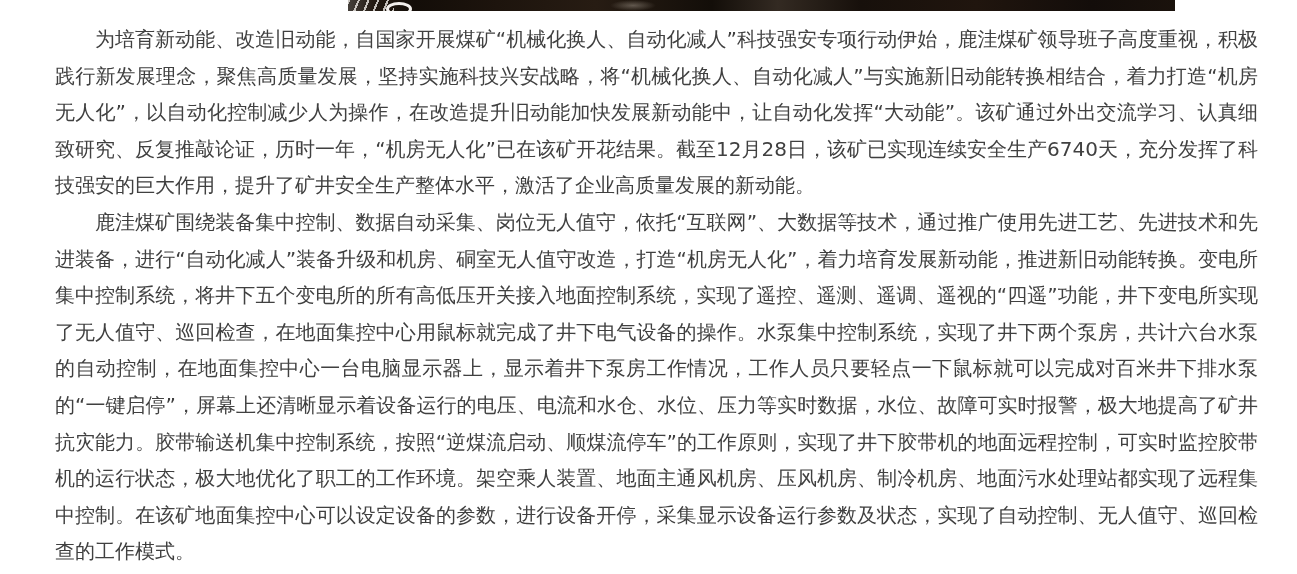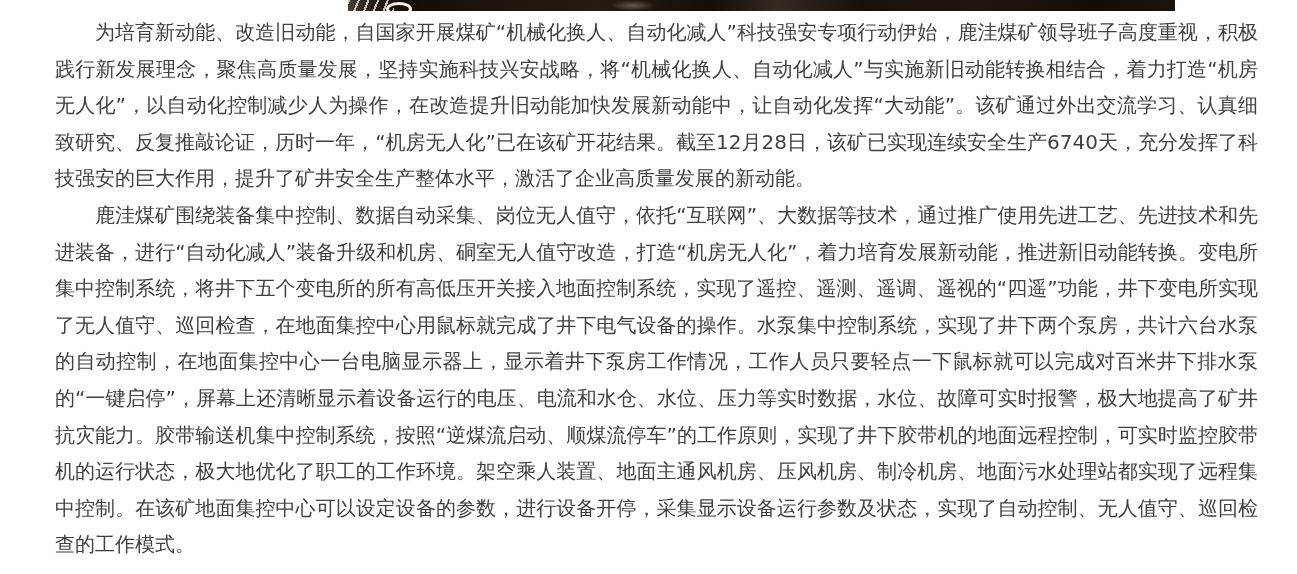--- a/index.html
+++ b/index.html
@@ -49,21 +49,21 @@
     left: 262px; top: 0;
     width: 46px; height: 11px;
     background: radial-gradient(ellipse at center,
       rgba(150,140,128,0.55) 0%, rgba(0,0,0,0) 70%);
   }
   .article {
     position: absolute;
     top: 0;
     left: 55px;
     width: 1203px;
-    padding-top: 14px;
+    padding-top: 21px;
     color: #404040;
     font-size: 20px;
     line-height: 36.6px;
     text-align: justify;
   }
   .article p {
     margin: 0;
     padding: 0;
     text-indent: 2em;
   }

